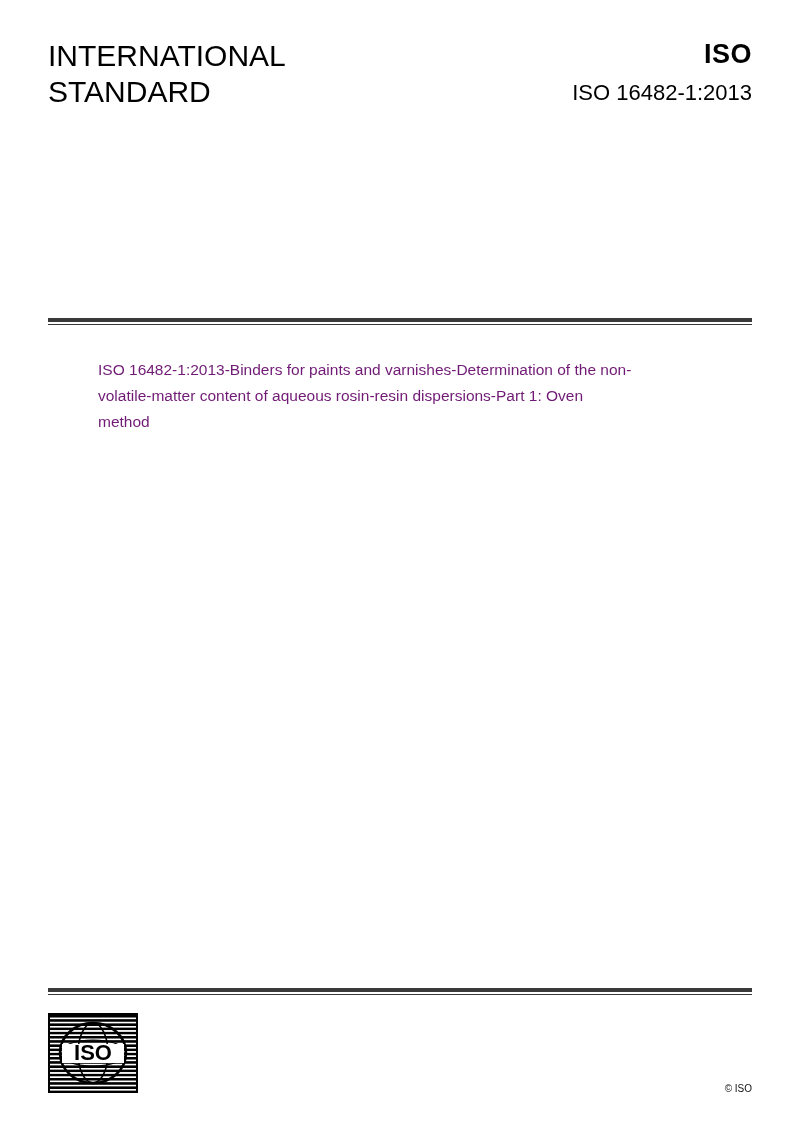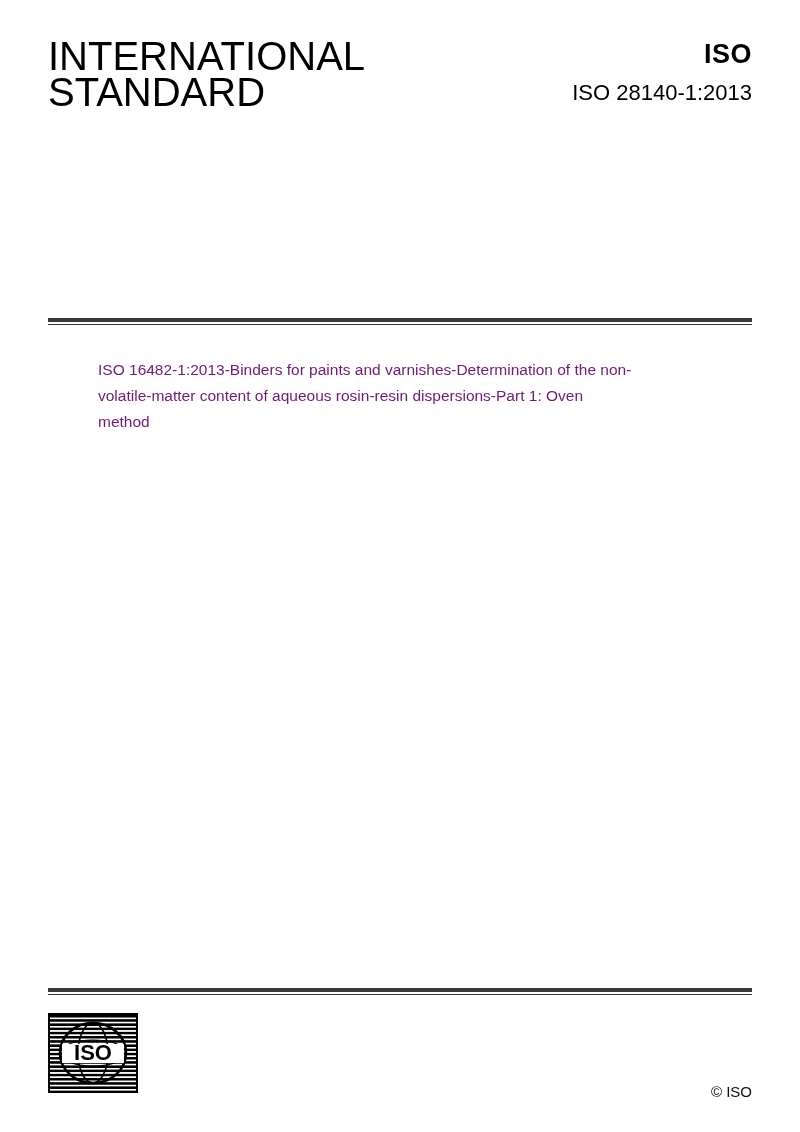--- a/index.html
+++ b/index.html
@@ -25,21 +25,21 @@
     position: absolute;
     left: 48px;
     top: 38px;
     right: 48px;
     height: 90px;
   }
   .std-type {
     position: absolute;
     left: 0;
     top: 0;
-    font-size: 40px;
+    font-size: 30px;
     line-height: 36px;
     font-weight: 400;
     letter-spacing: 0px;
     color: #000;
     white-space: pre-line;
   }
   .org-block {
     position: absolute;
     right: 0;
     top: 0;
@@ -97,36 +97,36 @@
     border: 2px solid #000;
     box-sizing: border-box;
     background: #ffffff;
     overflow: hidden;
   }
   .logo svg { display: block; }
   .copyright {
     position: absolute;
     right: 48px;
     top: 1083px;
-    font-size: 15px;
+    font-size: 10px;
     color: #111;
   }
 </style>
 </head>
 <body>
 
 <div class="page">
 
   <div class="header">
     <div class="std-type">INTERNATIONAL
 STANDARD</div>
 
     <div class="org-block">
       <div class="org-name">ISO</div>
-      <div class="doc-ref">ISO 28140-1:2013</div>
+      <div class="doc-ref">ISO 16482-1:2013</div>
     </div>
   </div>
 
   <div class="rule rule-top">
     <div class="thick"></div>
     <div class="thin"></div>
   </div>
 
   <div class="title-block">ISO 16482-1:2013-Binders for paints and varnishes-Determination of the non-volatile-matter content of aqueous rosin-resin dispersions-Part 1: Oven method</div>
 

